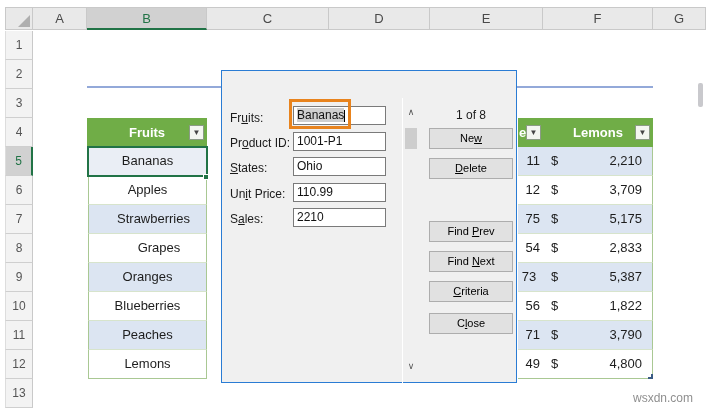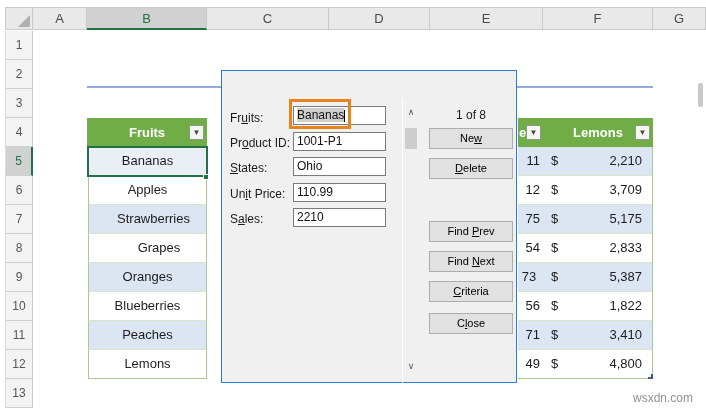--- a/index.html
+++ b/index.html
@@ -133,21 +133,21 @@
   <div class="thead" style="left:543px;width:110px;">
     <span>Lemons</span>
     <span class="dropbtn">▼</span>
   </div>
   <div class="cell col-f band" style="top:147px;"><span class="dollar">$</span><span>2,210</span></div>
   <div class="cell col-f" style="top:176px;"><span class="dollar">$</span><span>3,709</span></div>
   <div class="cell col-f band" style="top:205px;"><span class="dollar">$</span><span>5,175</span></div>
   <div class="cell col-f" style="top:234px;"><span class="dollar">$</span><span>2,833</span></div>
   <div class="cell col-f band" style="top:263px;"><span class="dollar">$</span><span>5,387</span></div>
   <div class="cell col-f" style="top:292px;"><span class="dollar">$</span><span>1,822</span></div>
-  <div class="cell col-f band" style="top:321px;"><span class="dollar">$</span><span>3,410</span></div>
+  <div class="cell col-f band" style="top:321px;"><span class="dollar">$</span><span>3,790</span></div>
   <div class="cell col-f" style="top:350px;border-bottom:1px solid #A9C893;"><span class="dollar">$</span><span>4,800</span></div>
   <div class="table-handle"></div>
 
   <div class="dialog">
 
     <div class="fld-label" style="top:40px;"><span>Fr</span><span class="u">u</span><span>its:</span></div>
     <div class="fld-input" style="top:35px;"><span class="sel-text">Bananas</span><span class="caret"></span></div>
     <div class="hl-orange"></div>
 
     <div class="fld-label" style="top:65px;"><span>Pr</span><span class="u">o</span><span>duct ID:</span></div>

